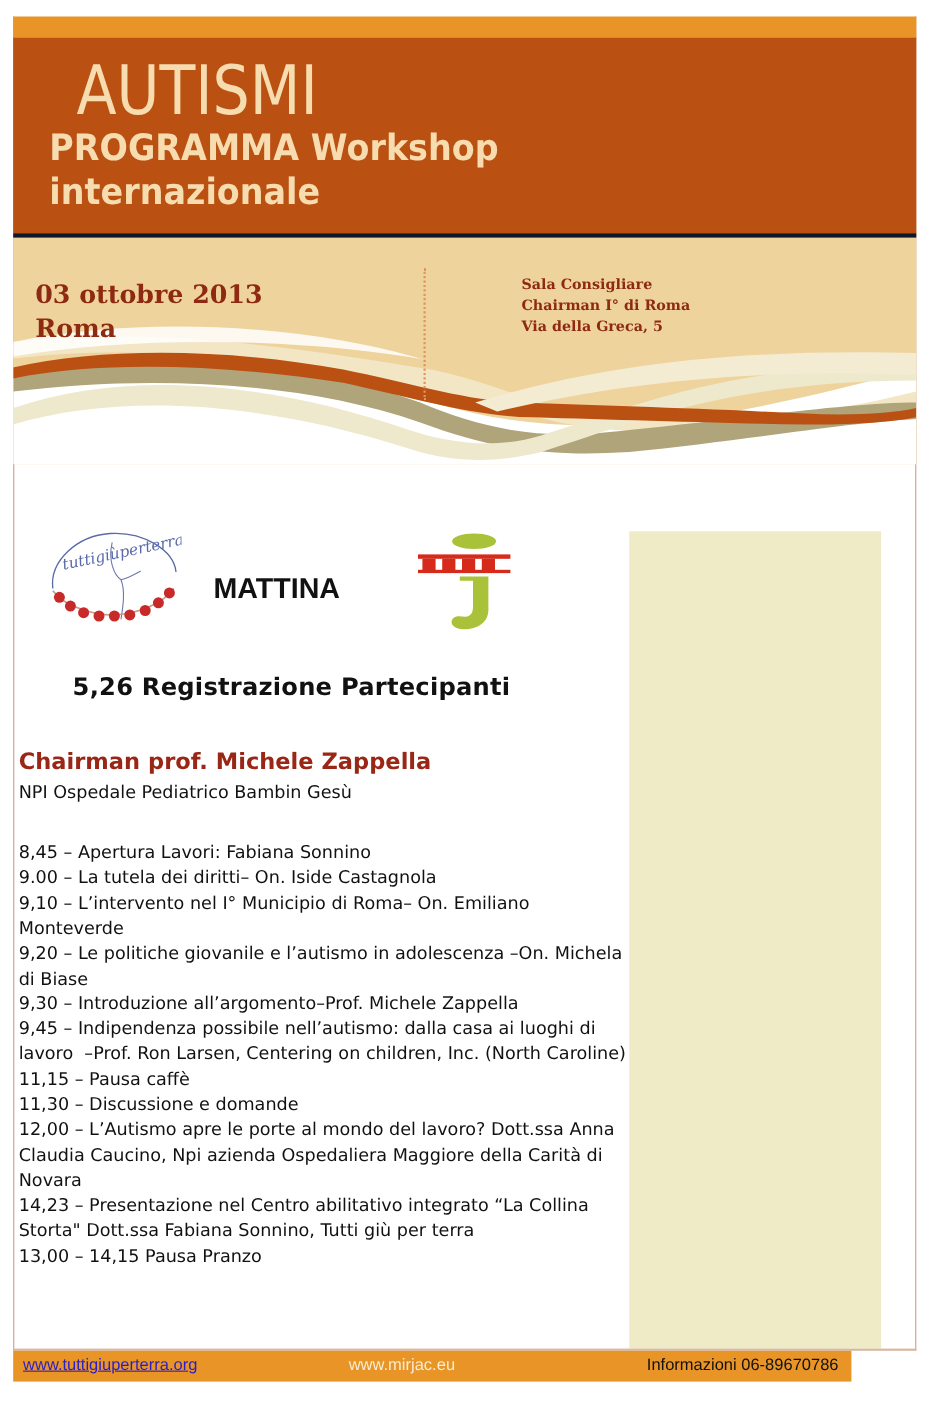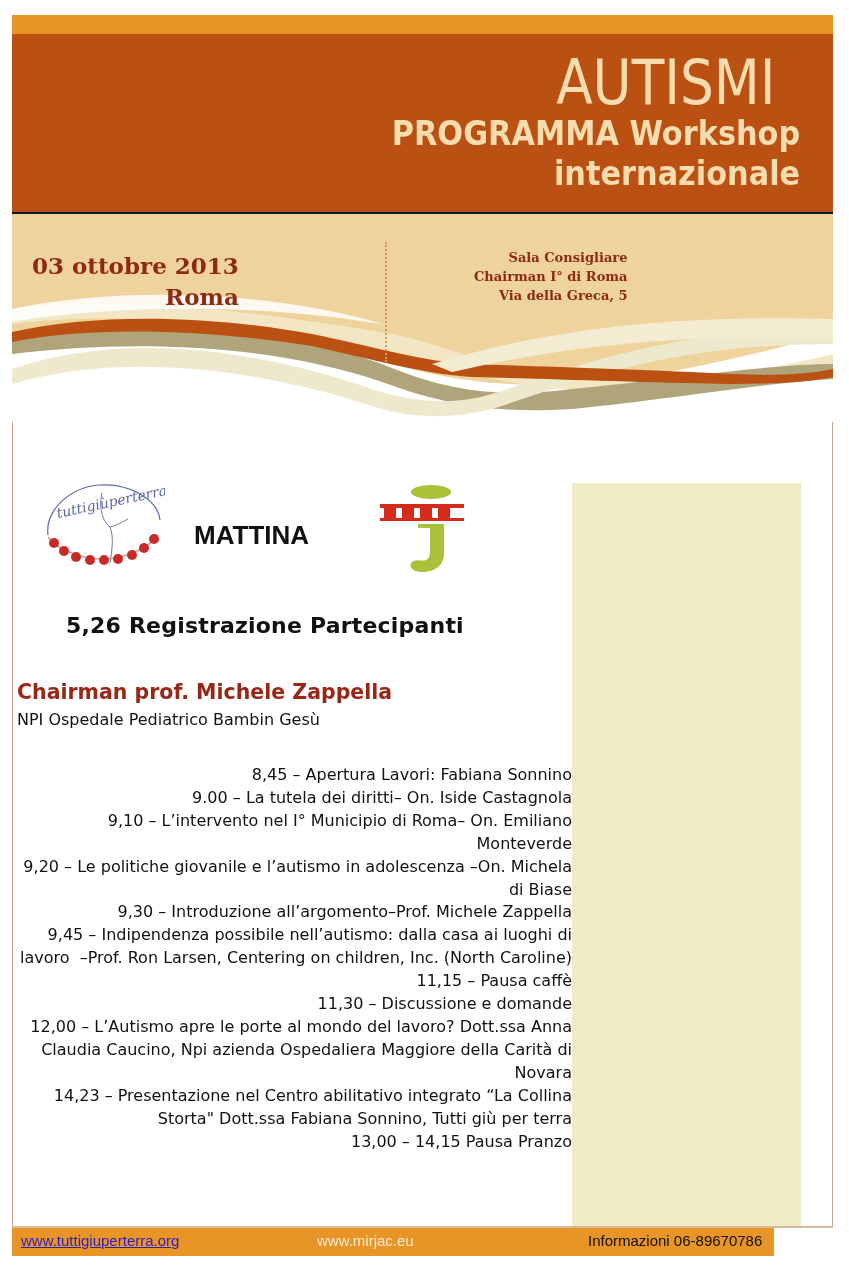--- a/index.html
+++ b/index.html
@@ -1,35 +1,35 @@
 <!DOCTYPE html>
 <html><head>
 <meta charset="utf-8">
 <style>
   html, body { margin: 0; padding: 0; background: #ffffff; }
   body { width: 849px; height: 1275px; position: relative; overflow: hidden; font-family: "DejaVu Sans", sans-serif; }
   .page { position: absolute; left: 12px; top: 15px; width: 821px; height: 1213px; border-left: 1px solid #c9a08a; border-right: 1px solid #c9a08a; box-sizing: border-box; background: #fff; }
   .top-strip { position: absolute; left: 12px; top: 15px; width: 821px; height: 19px; background: #e89426; }
-  .header { position: absolute; left: 12px; top: 34px; width: 821px; height: 178px; background: #bb5013; text-align: right; color: #f6dcae; }
+  .header { position: absolute; left: 12px; top: 34px; width: 821px; height: 178px; background: #bb5013; text-align: left; color: #f6dcae; }
   .title { font-family: "DejaVu Sans", sans-serif; font-size: 62px; font-weight: normal; line-height: 1; margin-top: 18px; letter-spacing: 0; transform: scaleX(0.86); }
   .subtitle { font-family: "DejaVu Sans", sans-serif; font-weight: bold; font-size: 33px; line-height: 40px; transform: scaleX(0.92); }
-  .band { position: absolute; left: 12px; top: 212px; width: 821px; height: 210px; background: #eed39c; overflow: hidden; border-top: 2px solid #0f172a; box-sizing: border-box; text-align: right; }
+  .band { position: absolute; left: 12px; top: 212px; width: 821px; height: 210px; background: #eed39c; overflow: hidden; border-top: 4px solid #0f172a; box-sizing: border-box; }
   .band svg { position: absolute; left: 0; top: 0; }
   .date { position: absolute; left: 20px; top: 36px; font-family: "DejaVu Serif", serif; font-weight: bold; color: #8e2a12; font-size: 23px; line-height: 31px; }
   .venue { position: absolute; left: 462px; top: 34px; font-family: "DejaVu Serif", serif; font-weight: bold; color: #8e2a12; font-size: 13px; line-height: 19px; }
   .divider { position: absolute; left: 373px; top: 28px; width: 0; height: 120px; border-left: 2px dotted #e0955a; }
   .sidebar { position: absolute; left: 572px; top: 483px; width: 229px; height: 743px; background: #efebc7; }
   .logo-left { position: absolute; left: 40px; top: 475px; width: 125px; height: 100px; }
   .logo-right { position: absolute; left: 378px; top: 484px; width: 90px; height: 90px; }
   .mattina { position: absolute; left: 194px; top: 520px; font-family: "Liberation Sans", sans-serif; font-weight: bold; font-size: 26px; color: #111; }
   .registrazione { position: absolute; left: 66px; top: 613px; font-family: "DejaVu Sans", sans-serif; font-size: 22px; font-weight: 600; color: #111; letter-spacing: 0.2px; }
   .chairman { position: absolute; left: 17px; top: 680px; font-family: "DejaVu Sans", sans-serif; font-weight: bold; color: #9a2616; font-size: 20.5px; }
   .affil { position: absolute; left: 17px; top: 710px; font-size: 16px; color: #111; font-family: "DejaVu Sans", sans-serif; }
   .schedule { position: absolute; left: 17px; top: 764px; width: 555px; font-size: 16px; line-height: 22.9px; color: #111; font-family: "DejaVu Sans", sans-serif; }
-  .schedule div { white-space: pre-wrap; text-align: right; }
+  .schedule div { white-space: pre-wrap; }
   .footer { position: absolute; left: 12px; top: 1228px; width: 762px; height: 28px; background: #e89426; font-family: "Liberation Sans", sans-serif; font-size: 15px; line-height: 26px; }
   .footer .l { position: absolute; left: 9px; color: #2a1ec8; text-decoration: underline; }
   .footer .m { position: absolute; left: 305px; color: #f8ecd2; }
   .footer .r { position: absolute; left: 576px; color: #111; }
   .bottom-line { position: absolute; left: 12px; top: 1226px; width: 821px; height: 2px; background: #d8b9a0; }
 </style>
 </head>
 <body>
 
 <div class="page"></div>

